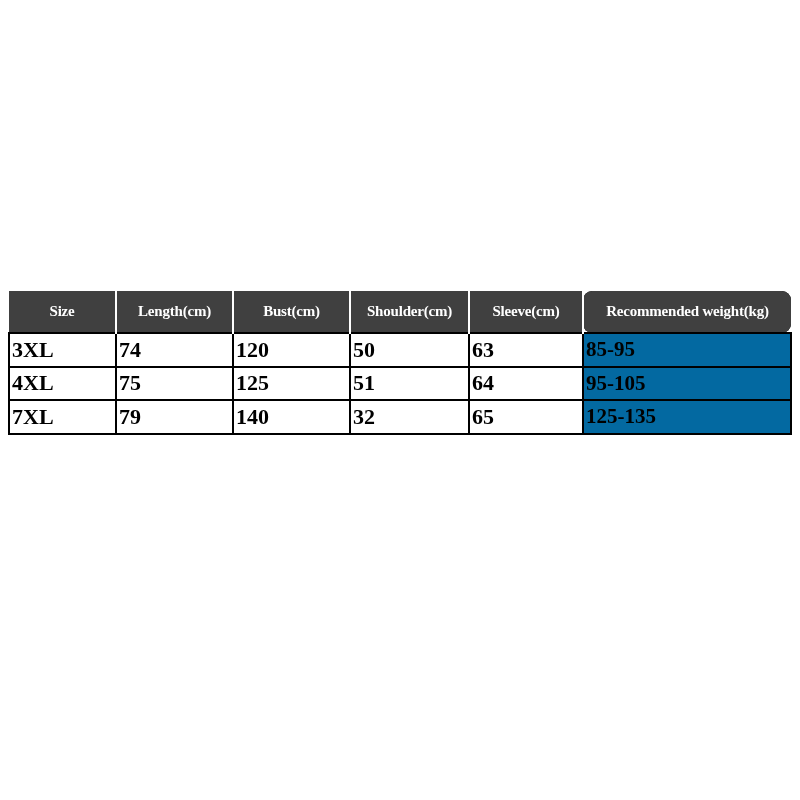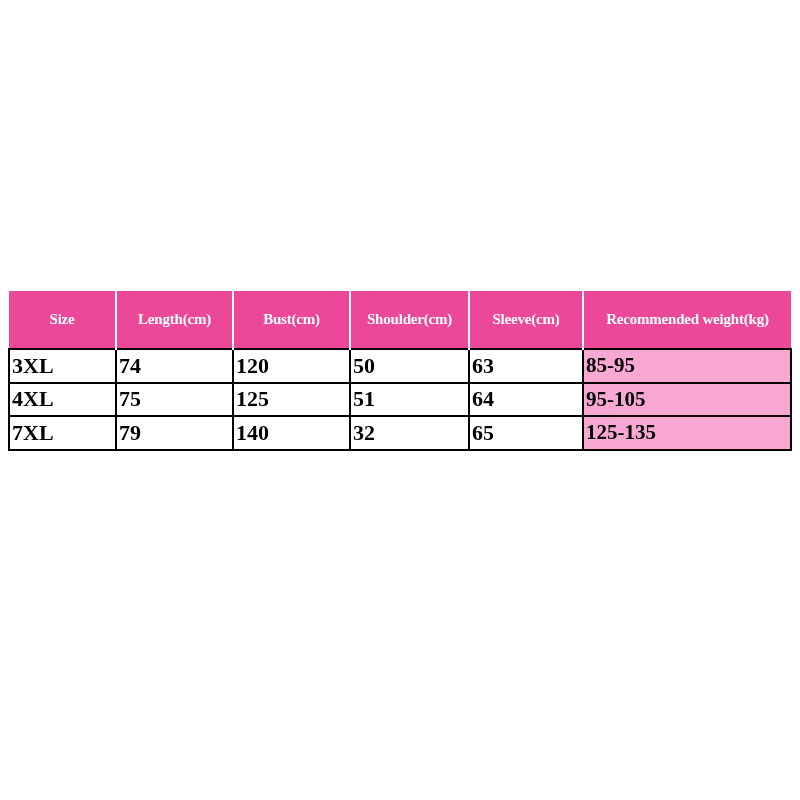--- a/index.html
+++ b/index.html
@@ -36,35 +36,36 @@
   col.c-shoulder { width: 119px; }
   col.c-sleeve   { width: 114px; }
   col.c-weight   { width: 208px; }
 
   
   thead tr.header-row {
     background: #000000;
   }
   thead th {
     color: #ffffff;
-    background: #ec4899;
+    background: #404040;
     font-weight: bold;
     font-size: 15px;
     line-height: 1;
     height: 25px;
     text-align: center;
     vertical-align: middle;
-    padding: 16px 2px;
+    padding: 8px 2px;
     border: none;
     border-right: 2px solid #ffffff;
     white-space: nowrap;
     letter-spacing: -0.2px;
   }
   thead th:last-child {
     border-right: none;
+    border-radius: 9px;
   }
 
   
   tbody tr {
     height: 33.5px;
   }
   tbody td {
     background: #ffffff;
     color: #000000;
     font-weight: bold;
@@ -81,21 +82,21 @@
   }
   tbody td:last-child {
     border-right: 2px solid #000000;
   }
   tbody tr:last-child td {
     border-bottom: 2px solid #000000;
   }
 
   
   tbody td.weight-cell {
-    background: #f9a8d4;
+    background: #0369a1;
     font-size: 21px;
   }
 </style>
 </head>
 <body>
 
 <div id="size-chart-wrap">
   <table class="size-chart">
     <colgroup>
       <col class="c-size">

